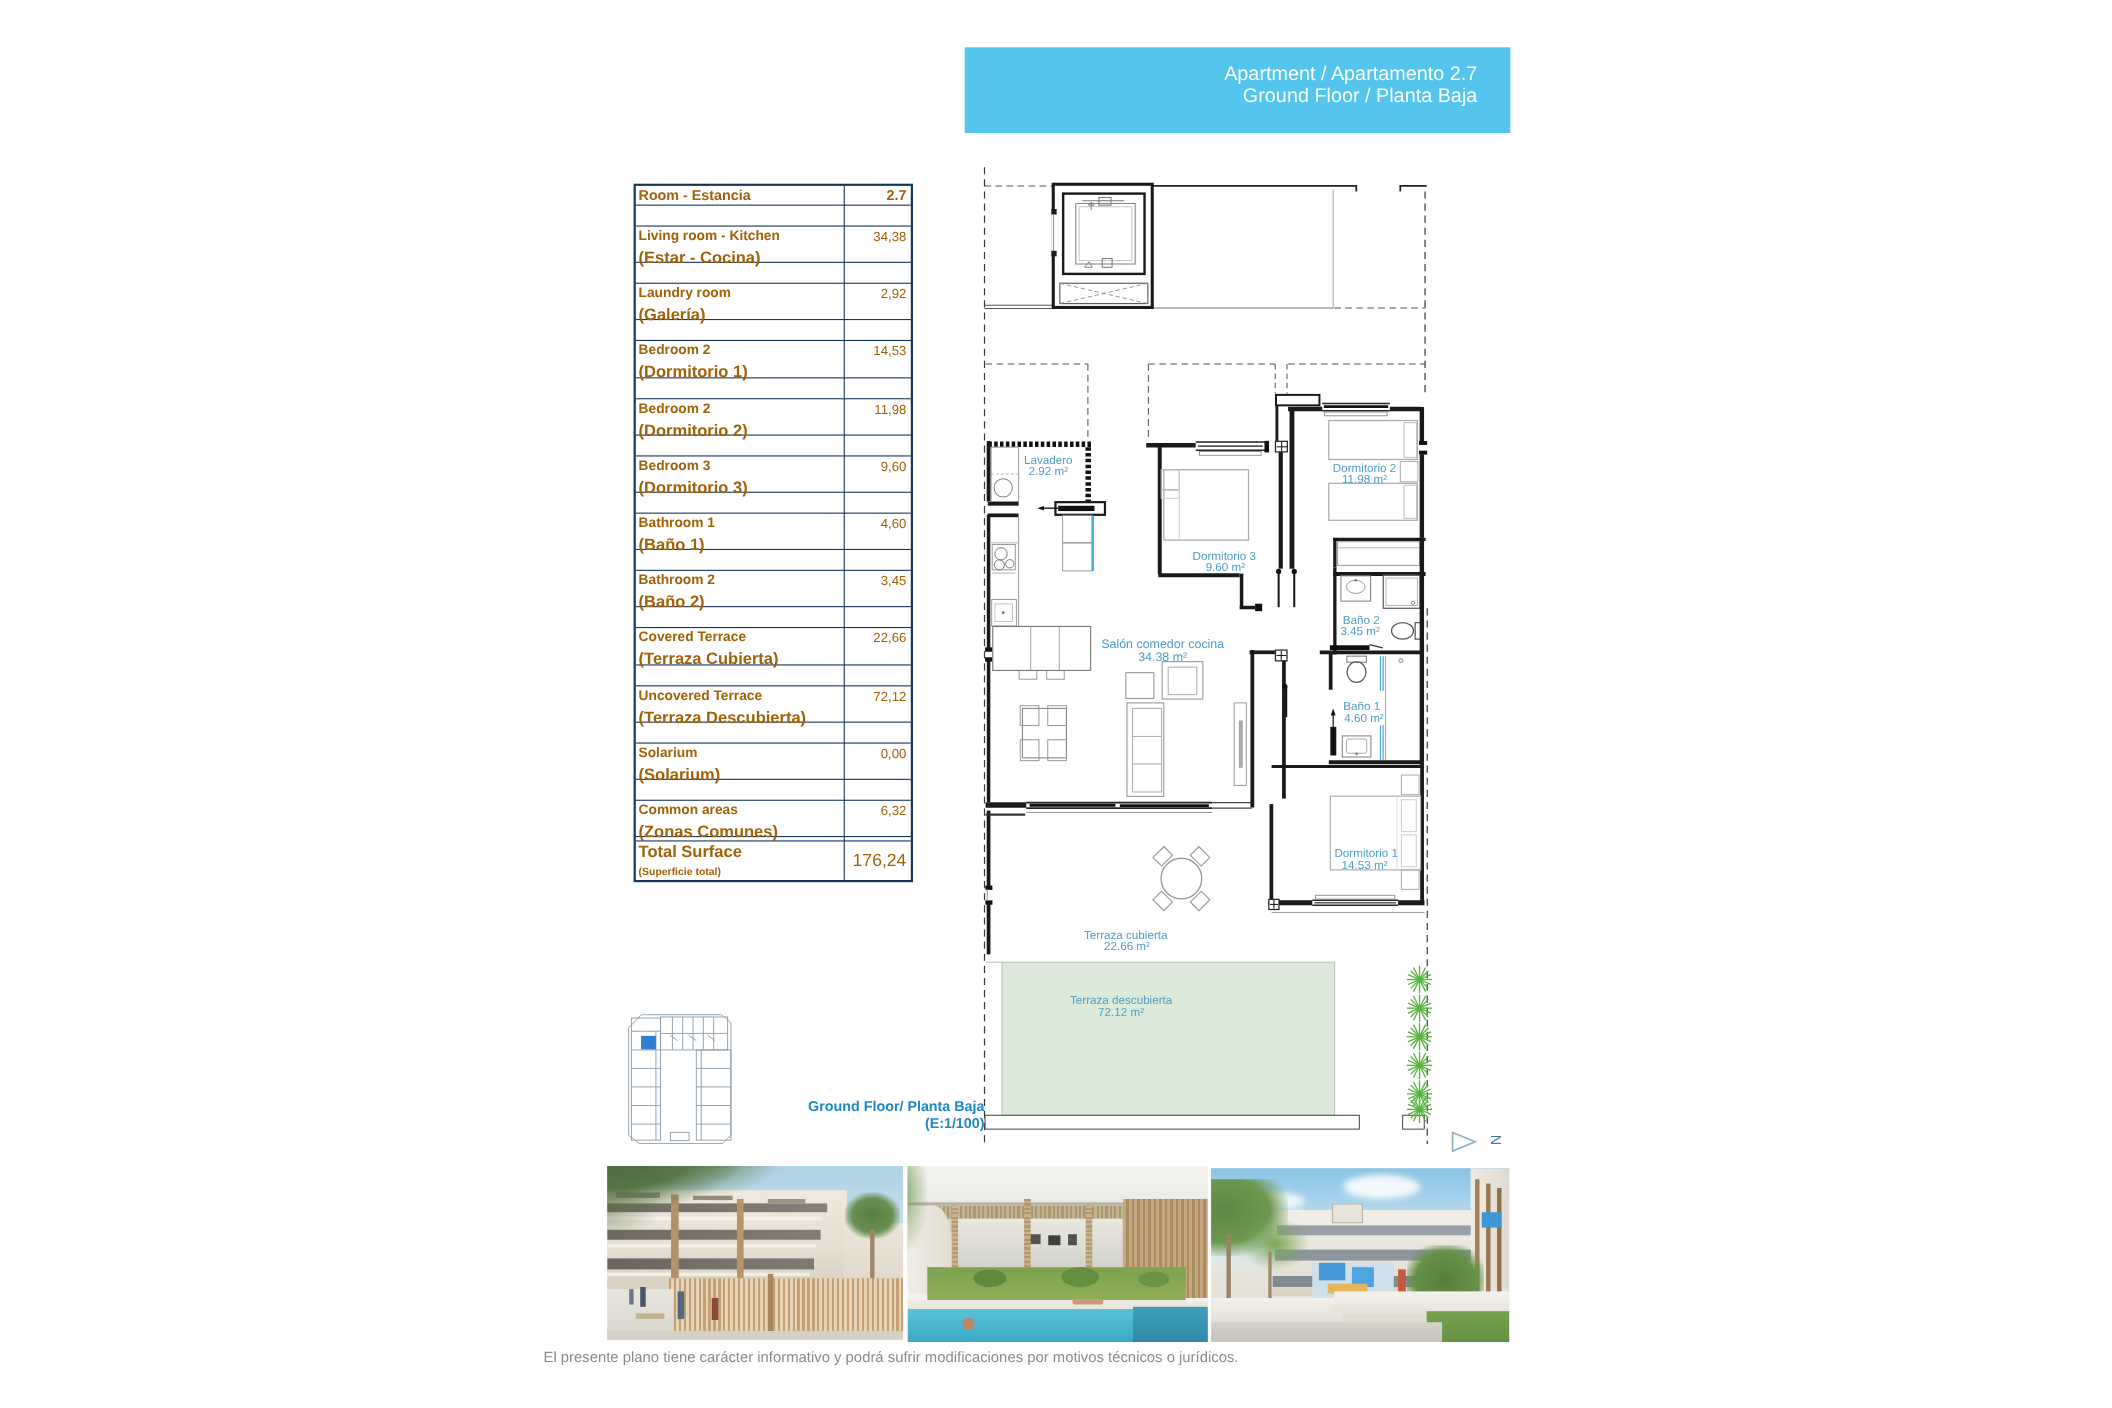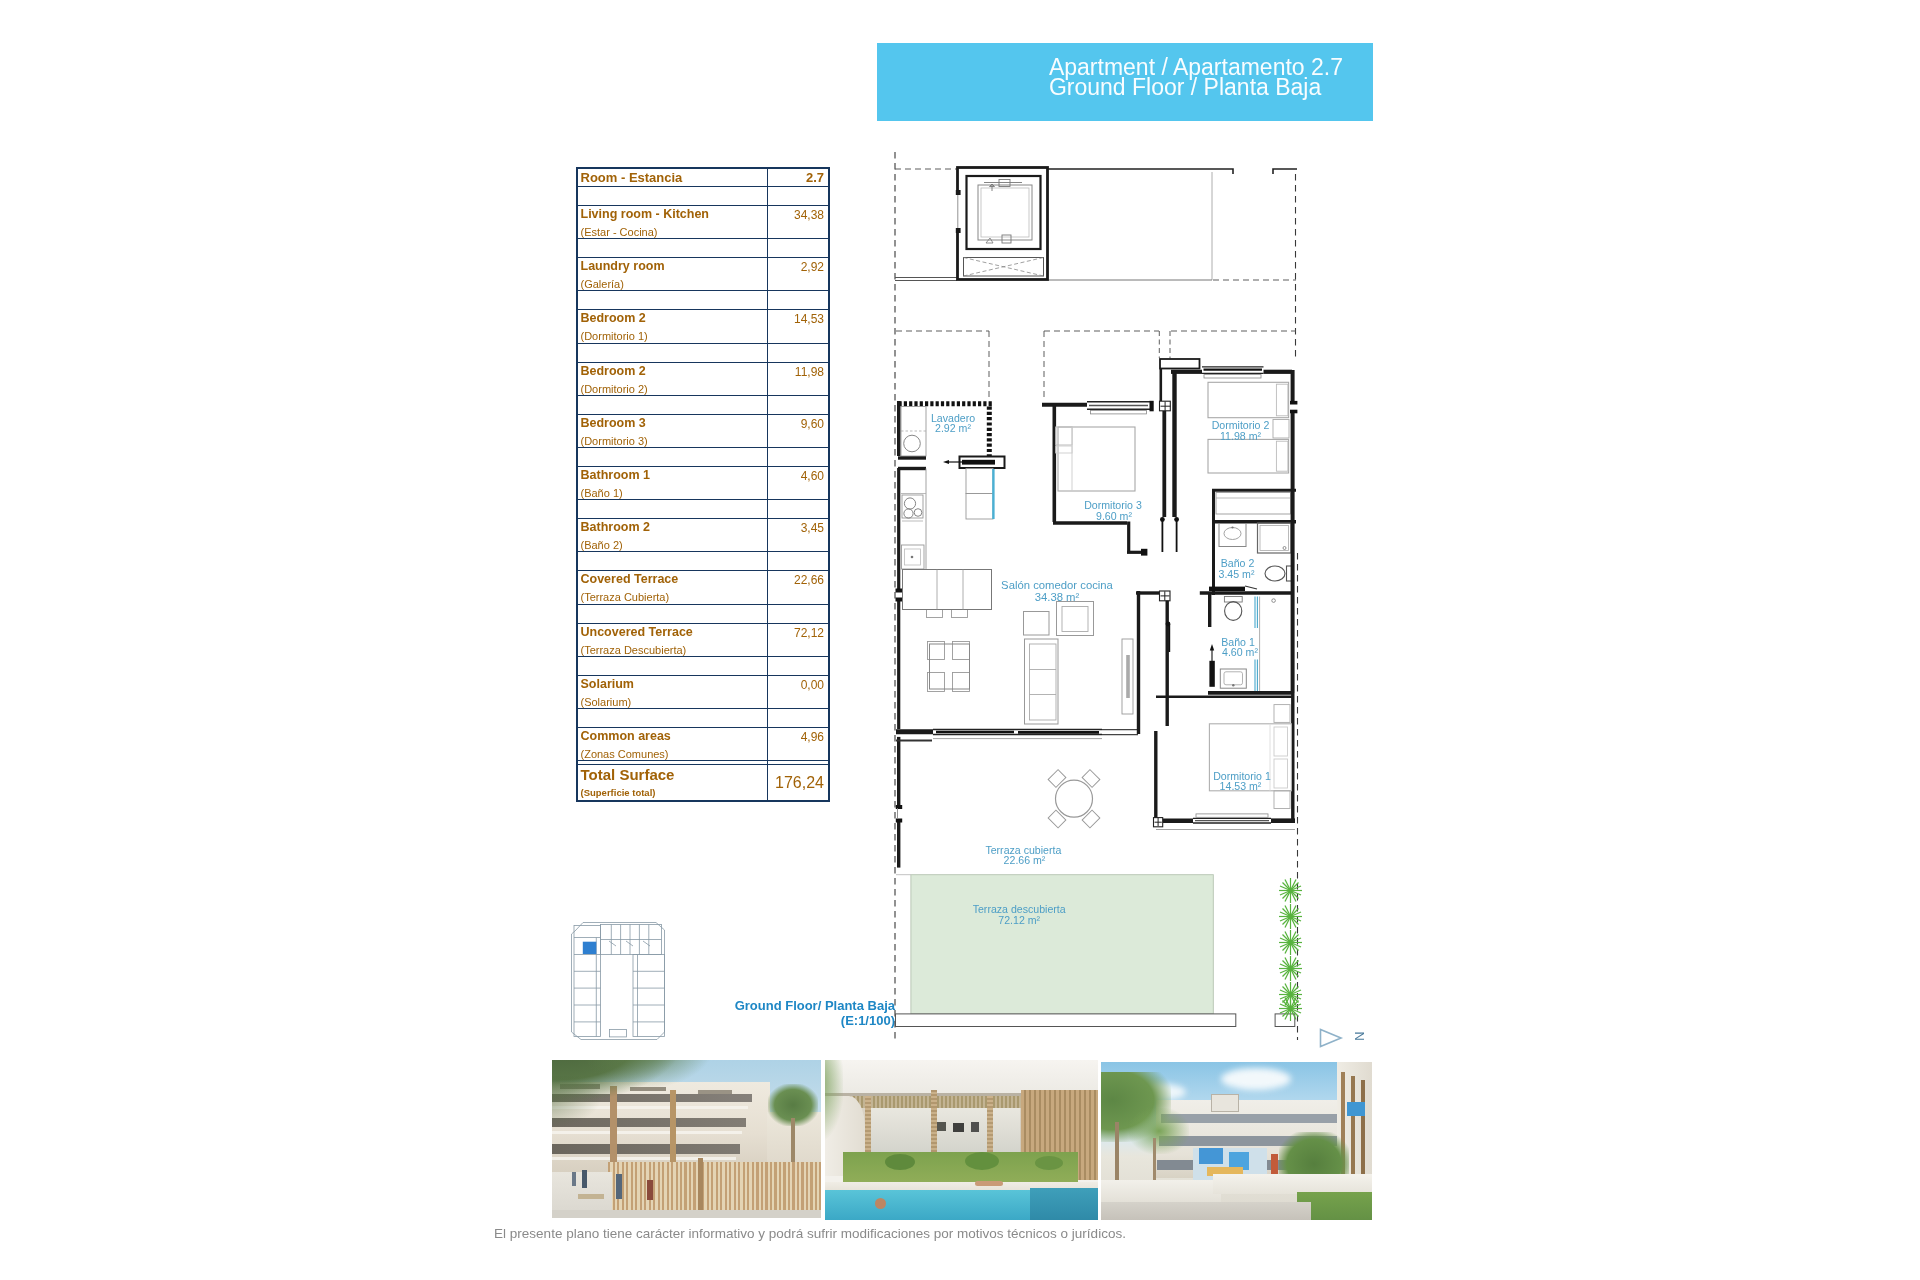--- a/index.html
+++ b/index.html
@@ -1,30 +1,30 @@
 <!DOCTYPE html>
 <html><head>
 <meta charset="utf-8">
 <style>
   html,body{margin:0;padding:0;background:#fff;width:1920px;height:1280px;overflow:hidden;
     font-family:"Liberation Sans", sans-serif;}
   .abs{position:absolute;}
   
   #band{position:absolute;left:877px;top:43px;width:496px;height:78px;background:#54c6ee;}
-  #band .t{position:absolute;right:30px;top:14px;color:rgba(255,255,255,.96);
-    font-size:23px;line-height:20px;}
+  #band .t{position:absolute;right:30px;top:14px;text-align:right;color:rgba(255,255,255,.96);
+    font-size:18px;line-height:20px;}
   
   #tbl{position:absolute;left:576px;top:167px;width:250px;border:2px solid #17365d;color:#a16207;}
   #tbl .vline{position:absolute;left:189px;top:0;bottom:0;width:1px;background:#17365d;}
   #tbl .hdr{height:17px;border-bottom:1px solid #17365d;position:relative;}
   #tbl .hdr .n{position:absolute;left:2.5px;top:1px;font-size:13px;font-weight:bold;}
   #tbl .hdr .v{position:absolute;right:4px;top:1px;font-size:13px;font-weight:bold;}
   #tbl .r{position:relative;height:32.2px;border-top:1px solid #17365d;border-bottom:1px solid #17365d;margin-top:18px;}
   #tbl .r .n{position:absolute;left:2.5px;top:1px;font-size:12.5px;font-weight:bold;white-space:nowrap;}
-  #tbl .r .s{position:absolute;left:2.5px;top:20px;font-size:11px;font-weight:normal;white-space:nowrap;}
+  #tbl .r .s{position:absolute;left:2.5px;top:20px;font-size:15px;font-weight:bold;white-space:nowrap;}
   #tbl .r .v{position:absolute;right:4px;top:2px;font-size:12px;}
   #tbl .tot{position:relative;height:34.5px;border-top:1px solid #17365d;margin-top:3px;}
   #tbl .tot .n{position:absolute;left:2.5px;top:1px;font-size:15px;font-weight:bold;}
   #tbl .tot .s{position:absolute;left:2.5px;top:22px;font-size:9.5px;font-weight:bold;}
   #tbl .tot .v{position:absolute;right:4px;top:9px;font-size:16px;font-weight:normal;}
   
   #gf{position:absolute;left:640px;top:998px;width:255px;text-align:right;color:#1e87c5;
       font-size:13px;font-weight:bold;line-height:15px;}
   
   #foot{position:absolute;left:0;top:1226px;width:1620px;text-align:center;color:#8a8a8a;font-size:13.5px;}
@@ -90,21 +90,21 @@
       <span class="v">72,12</span>
     </div>
   <div class="r">
       <span class="n">Solarium</span>
       <span class="s">(Solarium)</span>
       <span class="v">0,00</span>
     </div>
   <div class="r">
       <span class="n">Common areas</span>
       <span class="s">(Zonas Comunes)</span>
-      <span class="v">4,96</span>
+      <span class="v">6,32</span>
     </div>
   <div class="tot">
       <span class="n">Total Surface</span>
       <span class="s">(Superficie total)</span>
       <span class="v">176,24</span>
     </div>
 </div>
 
 <div id="gf">Ground Floor/ Planta Baja<br>(E:1/100)</div>
 

